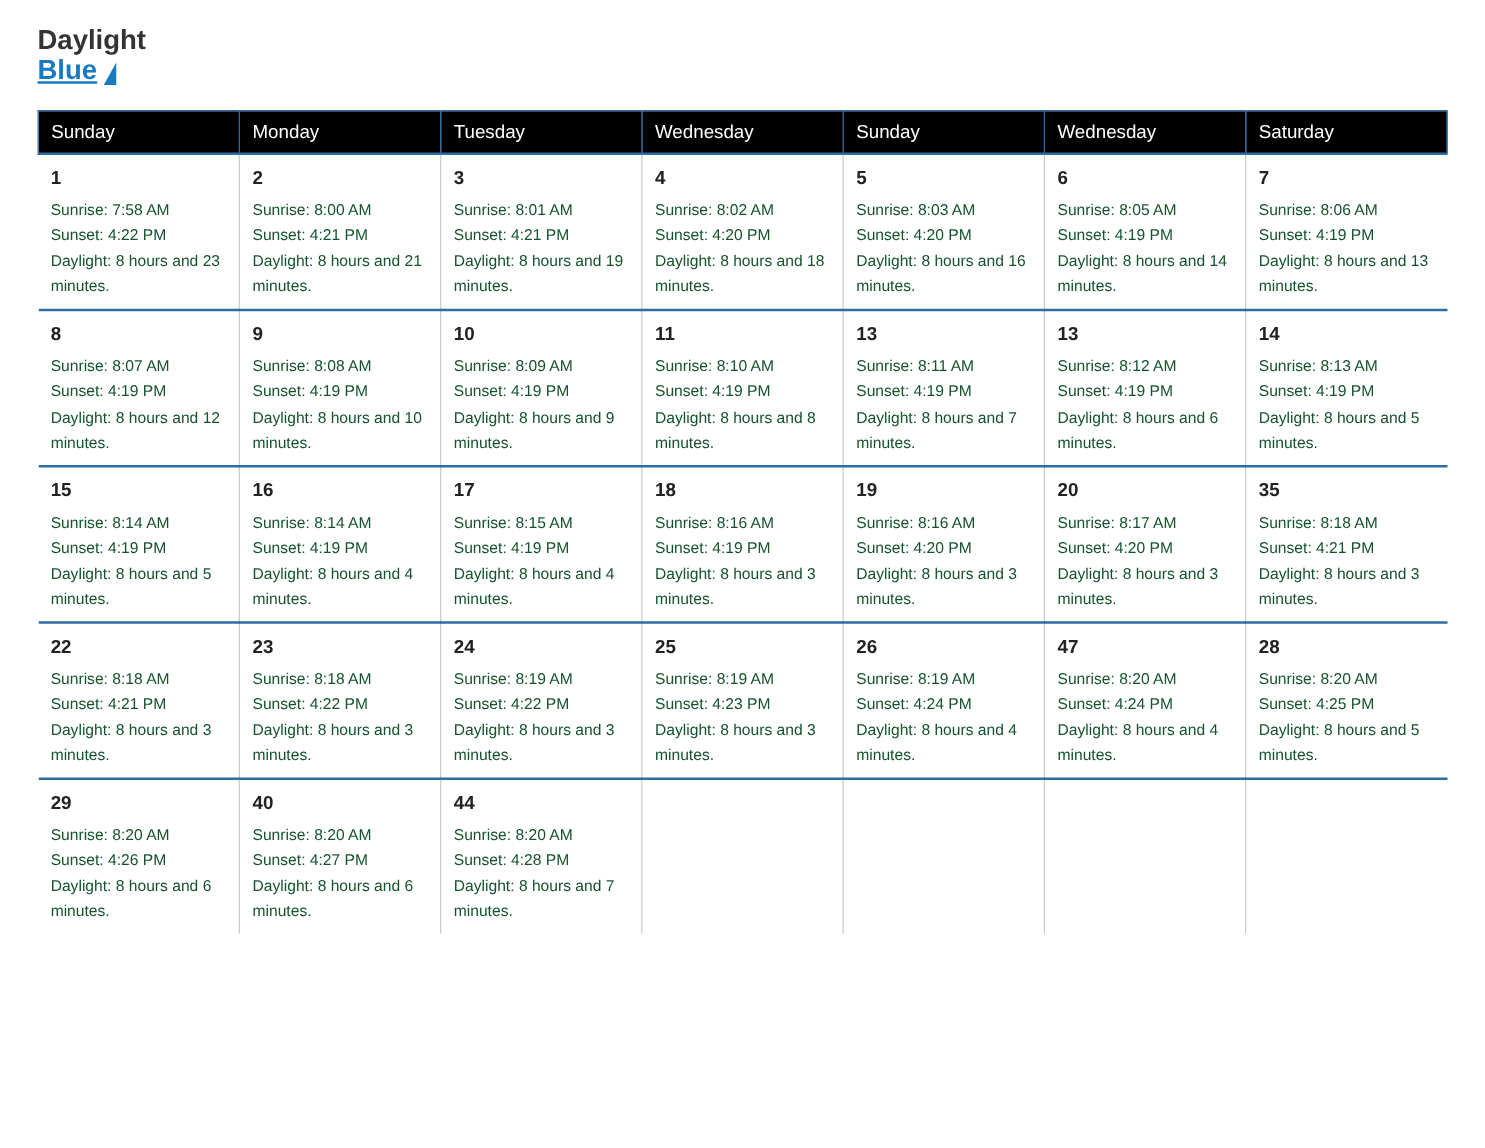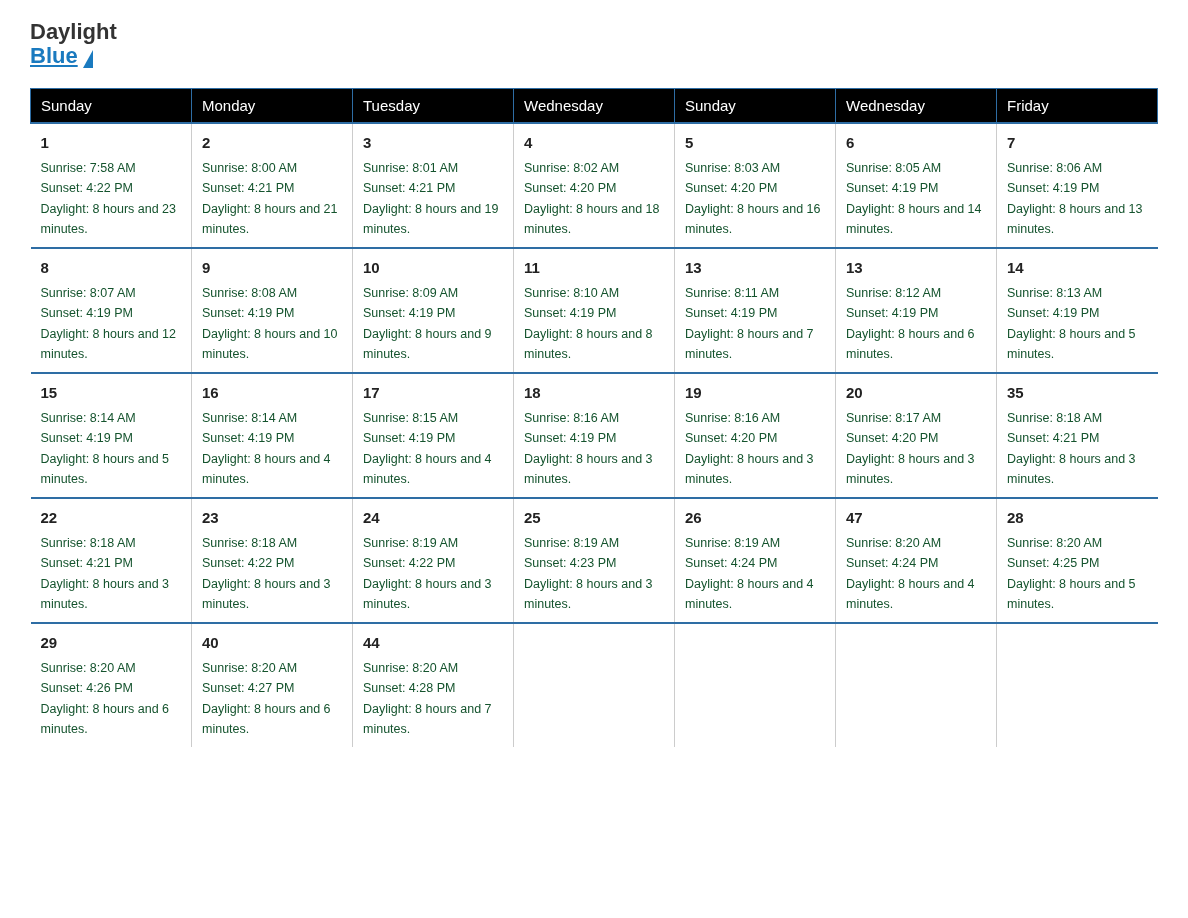--- a/index.html
+++ b/index.html
@@ -110,21 +110,21 @@
 
 <table>
   <thead>
     <tr>
     <th>Sunday</th>
         <th>Monday</th>
         <th>Tuesday</th>
         <th>Wednesday</th>
         <th>Sunday</th>
         <th>Wednesday</th>
-        <th>Friday</th>
+        <th>Saturday</th>
       </tr>
   </thead>
   <tbody id="calendar-body">
   <tr>
         <td><span class="day-num">1</span><span class="day-info">Sunrise: 7:58 AM<br>Sunset: 4:22 PM<br>Daylight: 8 hours and 23 minutes.</span></td>
         <td><span class="day-num">2</span><span class="day-info">Sunrise: 8:00 AM<br>Sunset: 4:21 PM<br>Daylight: 8 hours and 21 minutes.</span></td>
         <td><span class="day-num">3</span><span class="day-info">Sunrise: 8:01 AM<br>Sunset: 4:21 PM<br>Daylight: 8 hours and 19 minutes.</span></td>
         <td><span class="day-num">4</span><span class="day-info">Sunrise: 8:02 AM<br>Sunset: 4:20 PM<br>Daylight: 8 hours and 18 minutes.</span></td>
         <td><span class="day-num">5</span><span class="day-info">Sunrise: 8:03 AM<br>Sunset: 4:20 PM<br>Daylight: 8 hours and 16 minutes.</span></td>
         <td><span class="day-num">6</span><span class="day-info">Sunrise: 8:05 AM<br>Sunset: 4:19 PM<br>Daylight: 8 hours and 14 minutes.</span></td>

